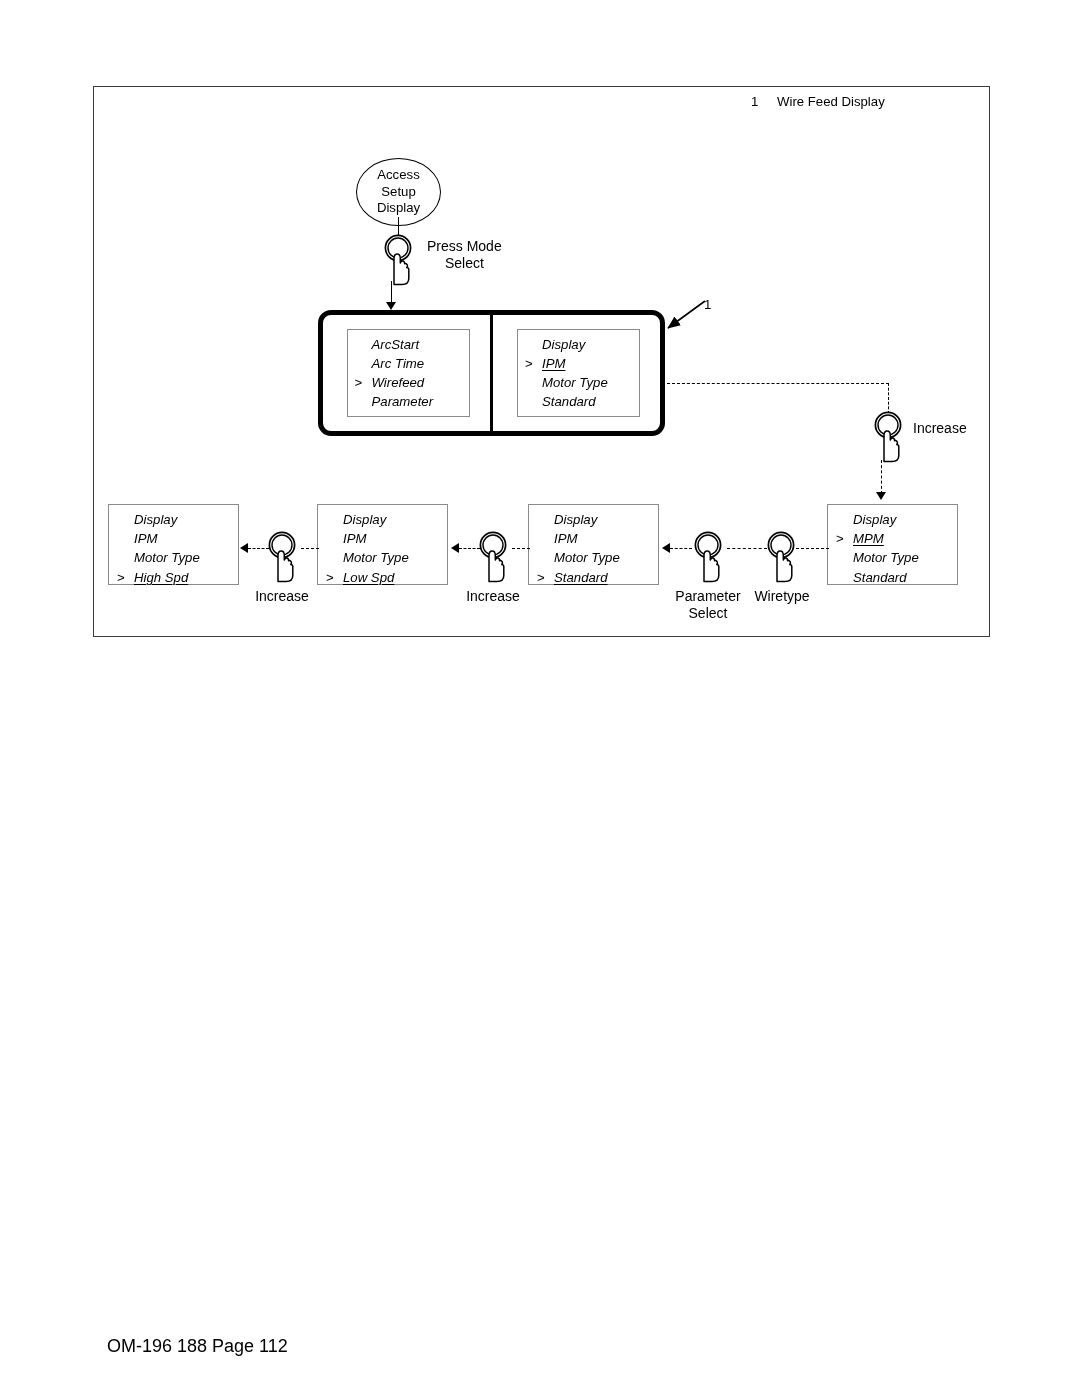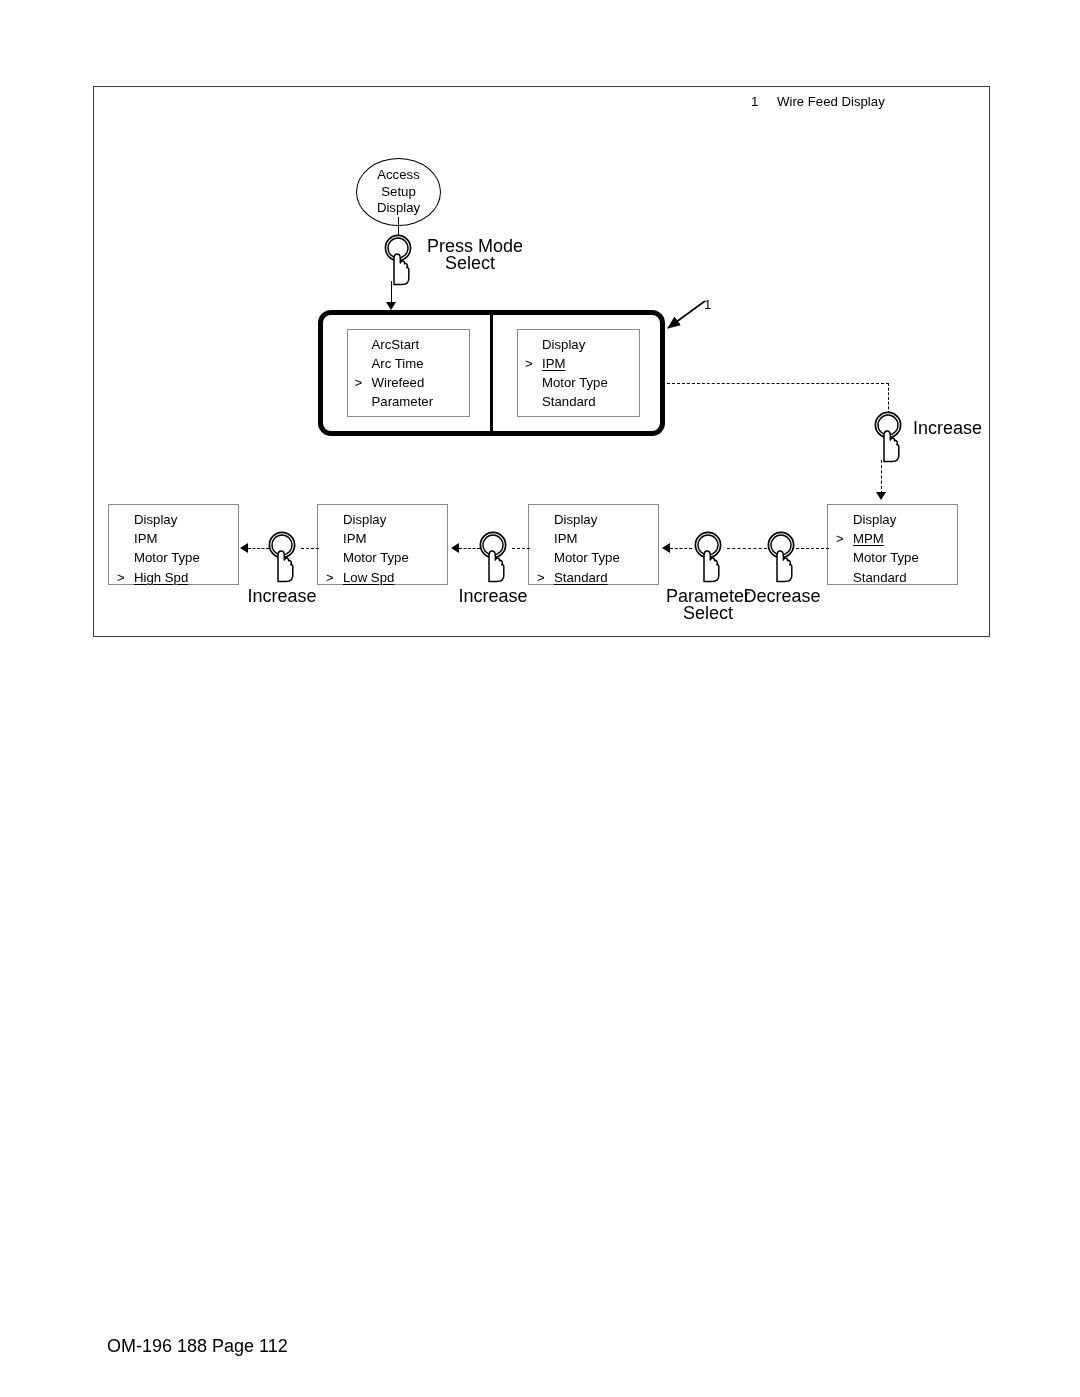--- a/index.html
+++ b/index.html
@@ -90,21 +90,21 @@
   
   .knob {
     position: absolute;
     width: 34px;
     height: 52px;
   }
   .knob svg { display: block; overflow: visible; }
 
   .knob-label {
     position: absolute;
-    font-size: 18px;
+    font-size: 14px;
     line-height: 16.5px;
     white-space: nowrap;
   }
   .knob-label.center { text-align: center; }
 
   
   .vline {
     position: absolute;
     width: 0;
     border-left: 1.6px solid #000;
@@ -172,21 +172,21 @@
   .screen .row {
     display: flex;
     white-space: nowrap;
   }
   .screen .marker {
     width: 17px;
     flex: none;
     text-align: left;
     padding-left: 2px;
   }
-  .screen .txt { flex: none; }
+  .screen .txt { flex: none; font-style: italic; }
   .screen .txt.ul {
     text-decoration: underline;
     text-underline-offset: 1.5px;
   }
 
   
   .panel .screen {
     width: 123px;
     padding-left: 5px;
   }
@@ -412,21 +412,21 @@
     <svg width="34" height="52" viewBox="0 0 34 52">
       <circle cx="17" cy="14" r="12.6" fill="#fff" stroke="#000" stroke-width="1.7"></circle>
       <circle cx="17" cy="14" r="10.0" fill="#fff" stroke="#000" stroke-width="1.4"></circle>
       <path d="M13.0 50.5 L13.0 24.5 Q13.0 20.0 16.2 20.0 Q19.3 20.0 19.3 24.5
                L19.3 29.0 Q20.0 26.6 22.0 27.0 Q23.8 27.4 23.6 29.8
                Q25.3 29.0 26.2 30.8 Q26.9 32.3 25.8 33.6
                Q27.6 33.6 27.8 35.6 L27.8 44.5
                Q27.8 50.5 21.0 50.5 Z" fill="#fff" stroke="#000" stroke-width="1.5" stroke-linejoin="round"></path>
     </svg>
   </div>
-  <div class="knob-label center" style="left:743px; top:588px; width:78px;">Decrease</div>
+  <div class="knob-label center" style="left:743px; top:588px; width:78px;">Wiretype</div>
 
   <div class="hline dash" style="left:727px; top:548px; width:40px;"></div>
 
   <div class="knob" style="left:691px; top:531px;">
     <svg width="34" height="52" viewBox="0 0 34 52">
       <circle cx="17" cy="14" r="12.6" fill="#fff" stroke="#000" stroke-width="1.7"></circle>
       <circle cx="17" cy="14" r="10.0" fill="#fff" stroke="#000" stroke-width="1.4"></circle>
       <path d="M13.0 50.5 L13.0 24.5 Q13.0 20.0 16.2 20.0 Q19.3 20.0 19.3 24.5
                L19.3 29.0 Q20.0 26.6 22.0 27.0 Q23.8 27.4 23.6 29.8
                Q25.3 29.0 26.2 30.8 Q26.9 32.3 25.8 33.6

